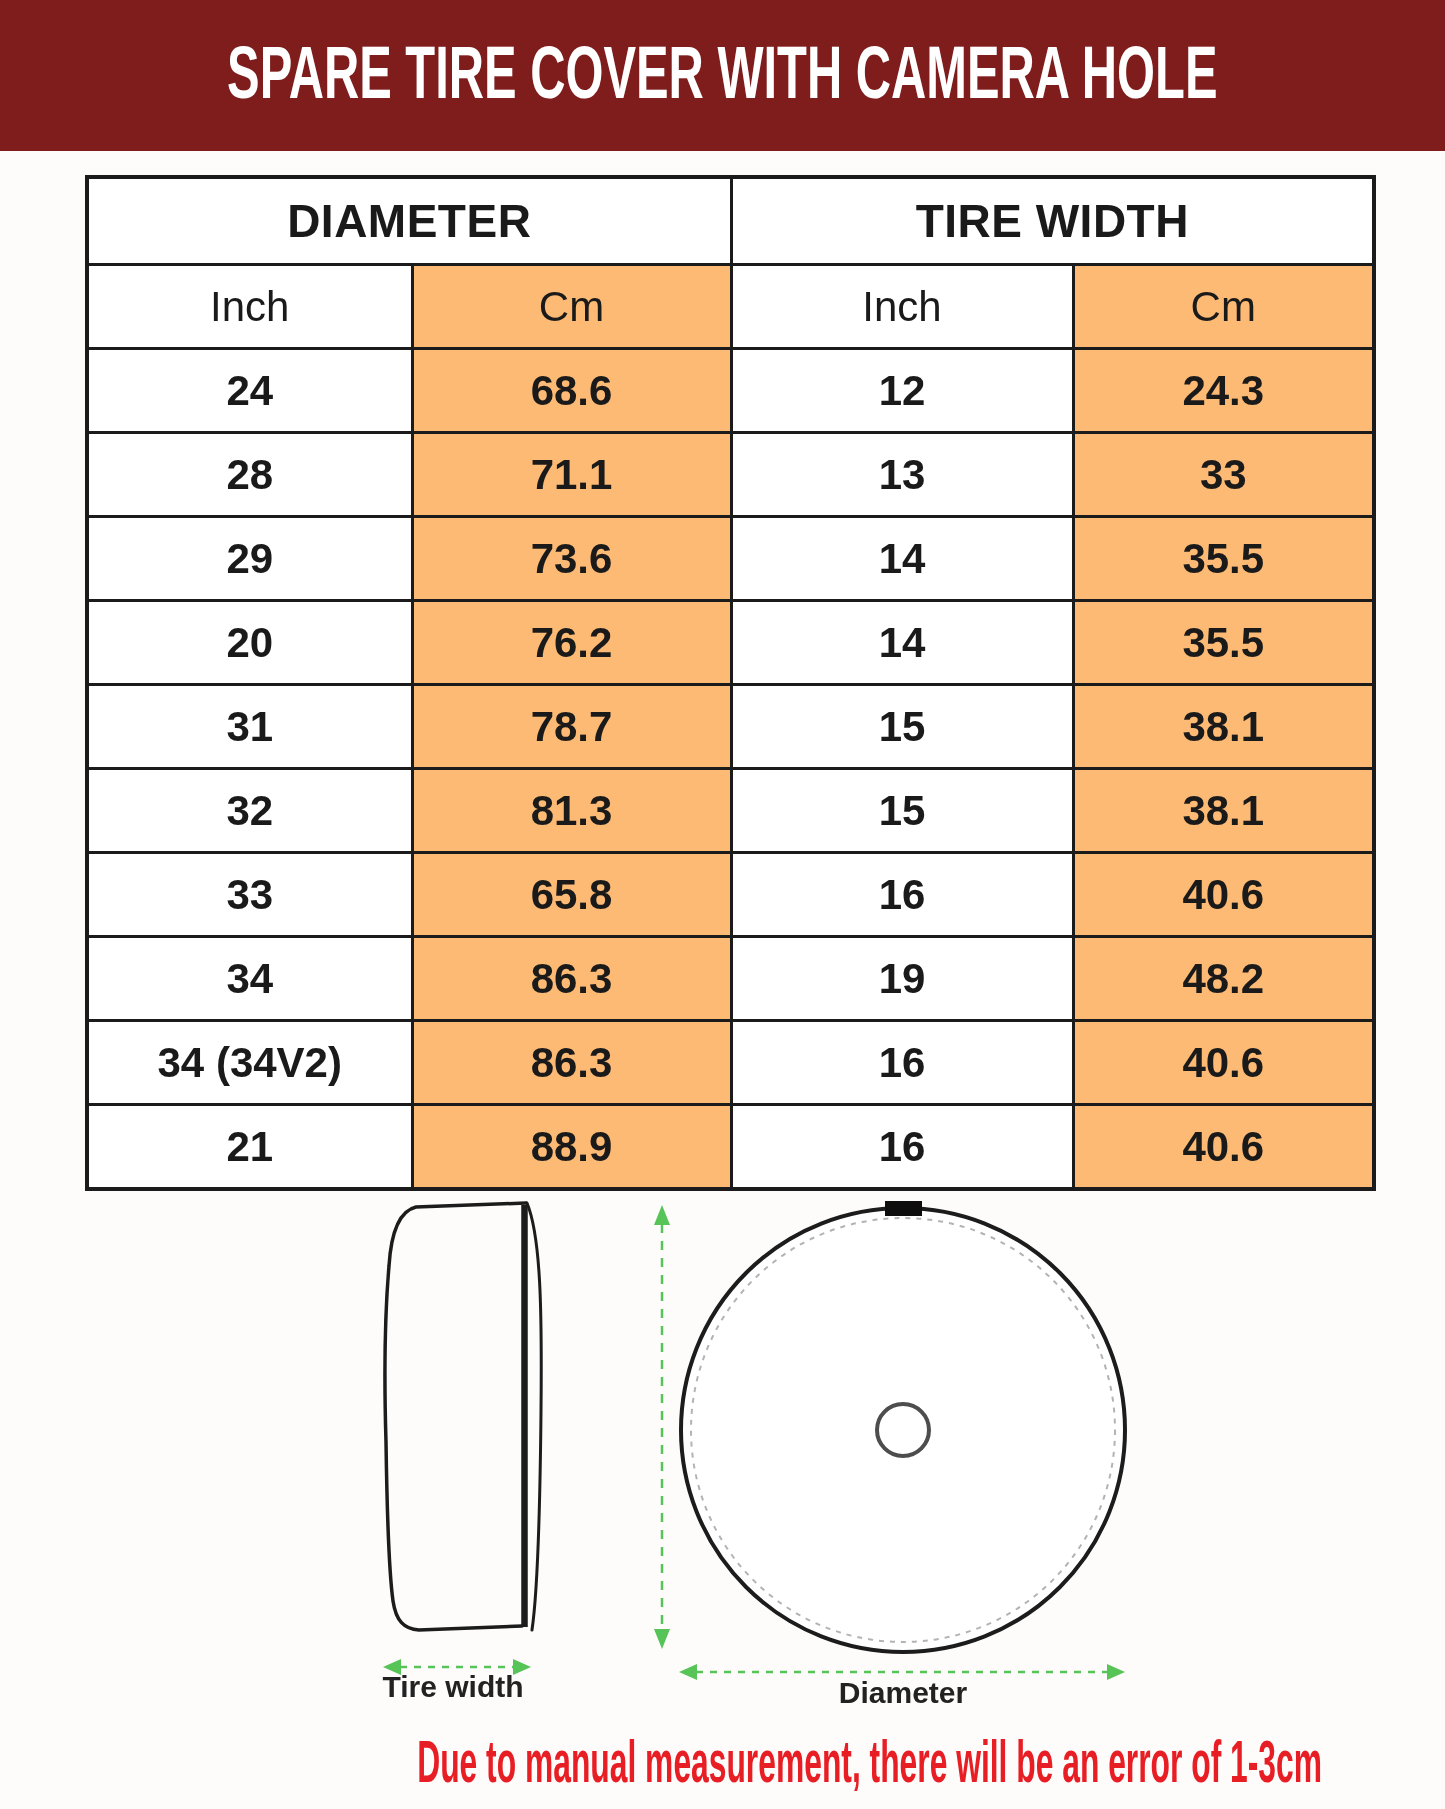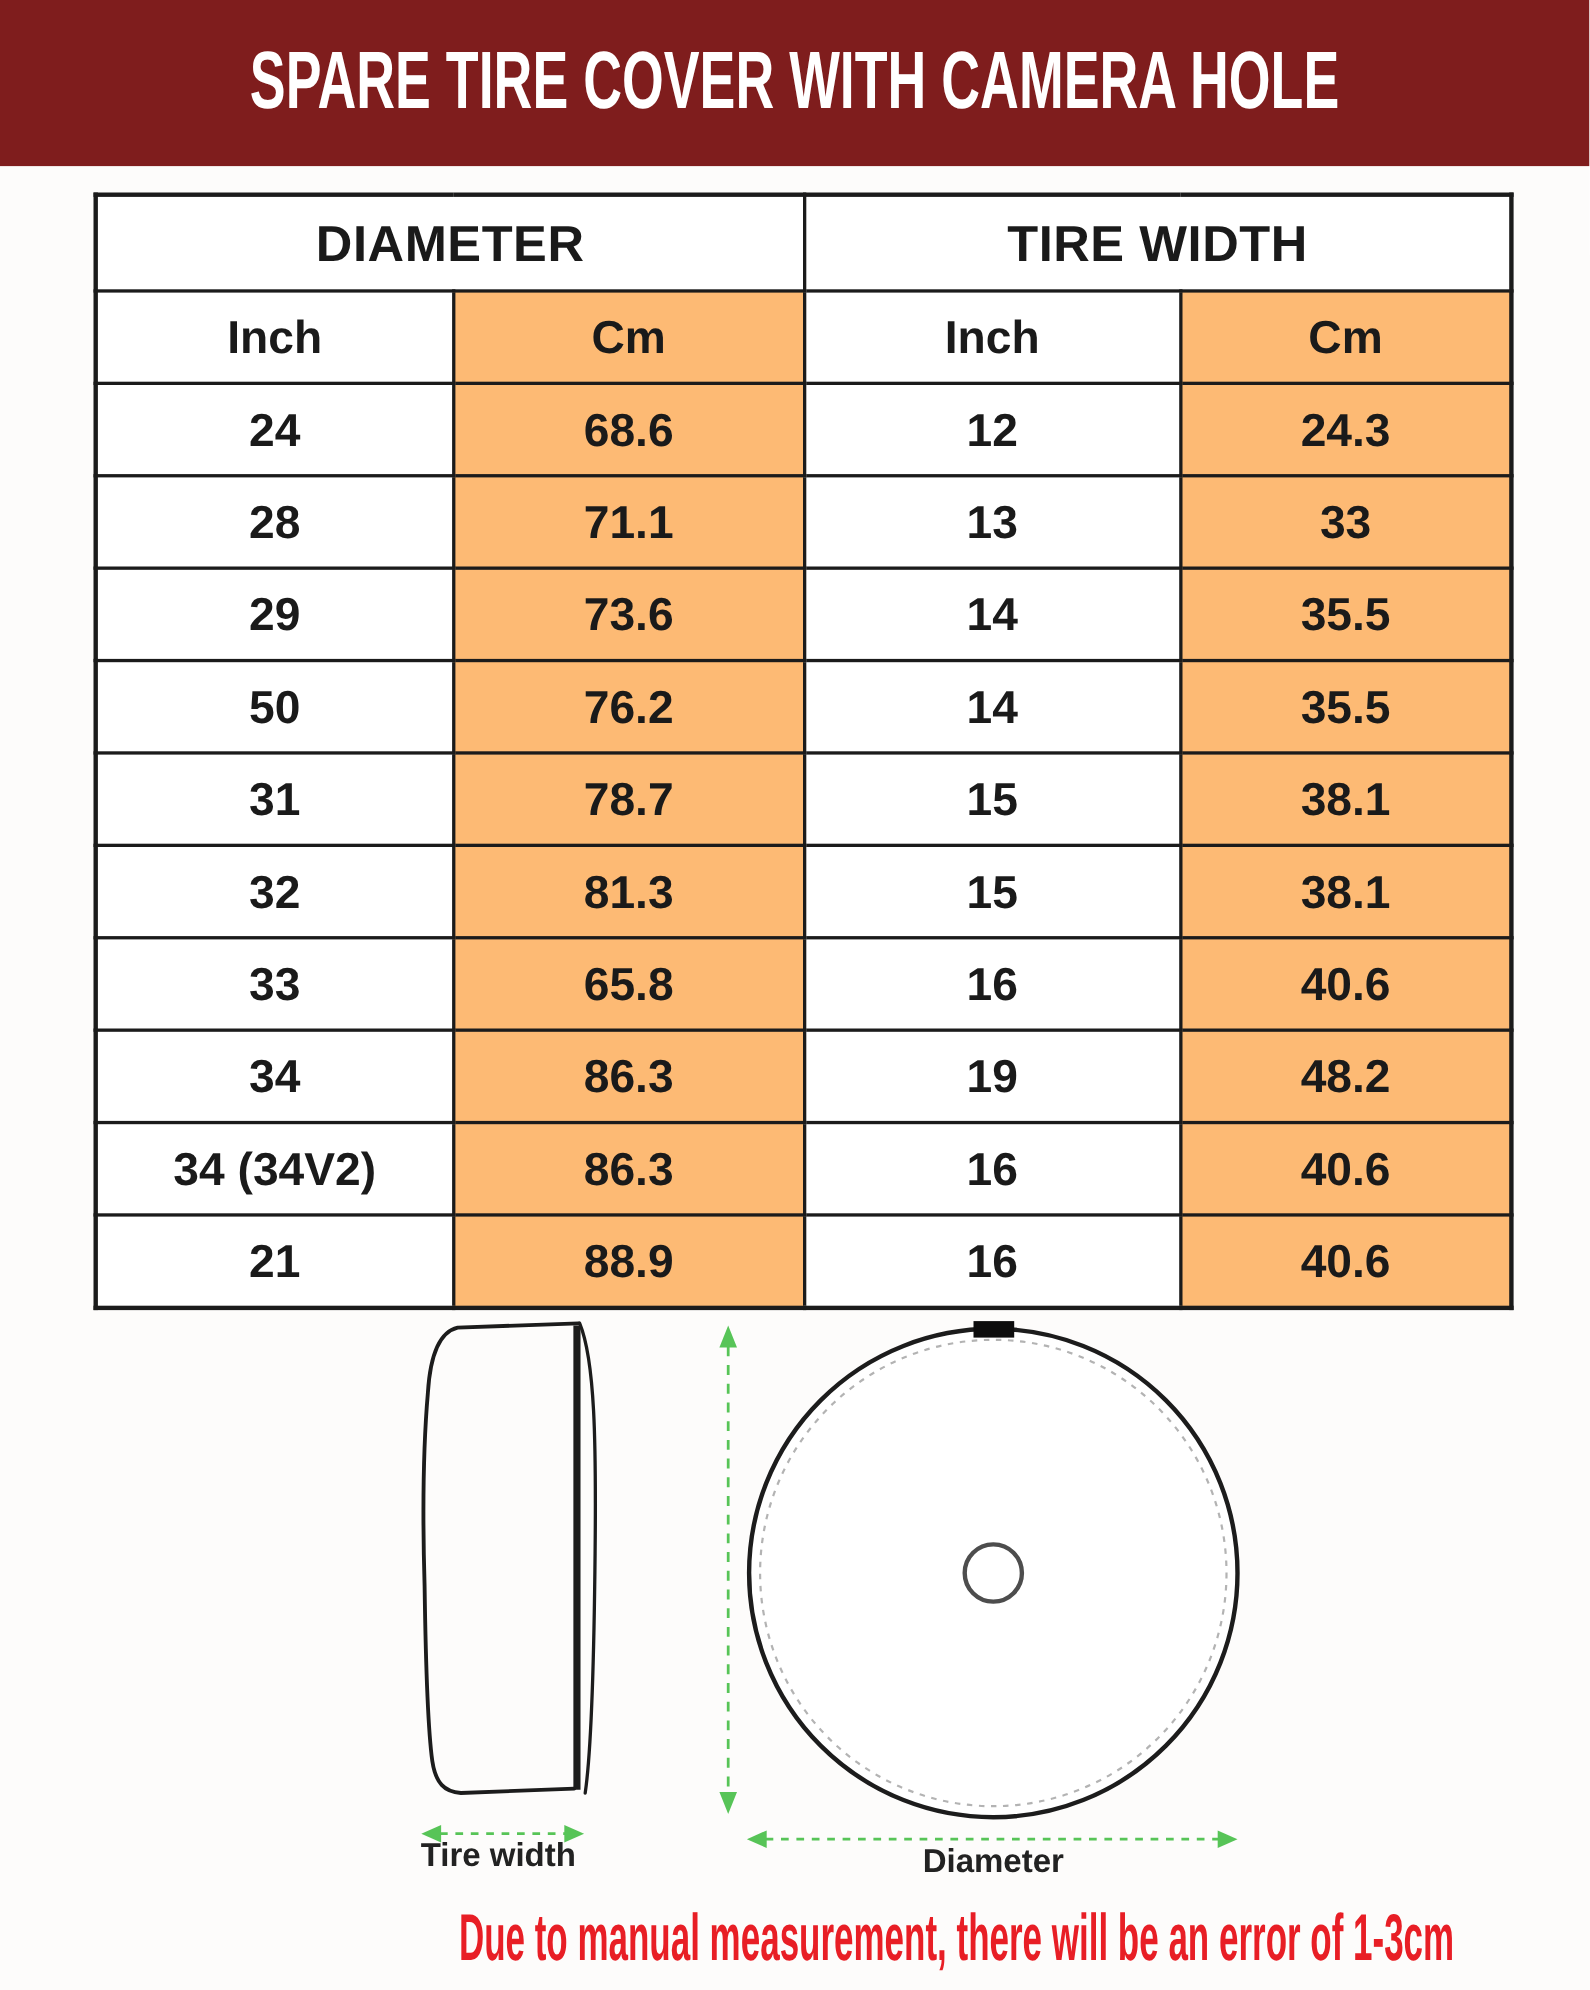--- a/index.html
+++ b/index.html
@@ -32,21 +32,21 @@
   .size-table td,.size-table th{
     border:3px solid #1b1b1b;
     text-align:center;vertical-align:middle;
     padding:0;
   }
   .size-table th.group{
     font-size:46px;font-weight:700;letter-spacing:0.5px;background:#ffffff;
     height:84px;
   }
   .size-table th.sub{
-    font-size:42px;font-weight:700;height:81px;
+    font-size:42px;font-weight:400;height:81px;
   }
   .size-table td{
     font-size:42px;font-weight:600;height:81px;
   }
   .inch{background:#ffffff;}
   .cm{background:#fdba74;}
   
   .diagram-svg{position:absolute;left:250px;top:1180px;}
   .dim-label{
     position:absolute;width:200px;text-align:center;
@@ -101,21 +101,21 @@
       <td class="inch">13</td>
       <td class="cm">33</td>
     </tr>
     <tr>
       <td class="inch">29</td>
       <td class="cm">73.6</td>
       <td class="inch">14</td>
       <td class="cm">35.5</td>
     </tr>
     <tr>
-      <td class="inch">50</td>
+      <td class="inch">20</td>
       <td class="cm">76.2</td>
       <td class="inch">14</td>
       <td class="cm">35.5</td>
     </tr>
     <tr>
       <td class="inch">31</td>
       <td class="cm">78.7</td>
       <td class="inch">15</td>
       <td class="cm">38.1</td>
     </tr>

